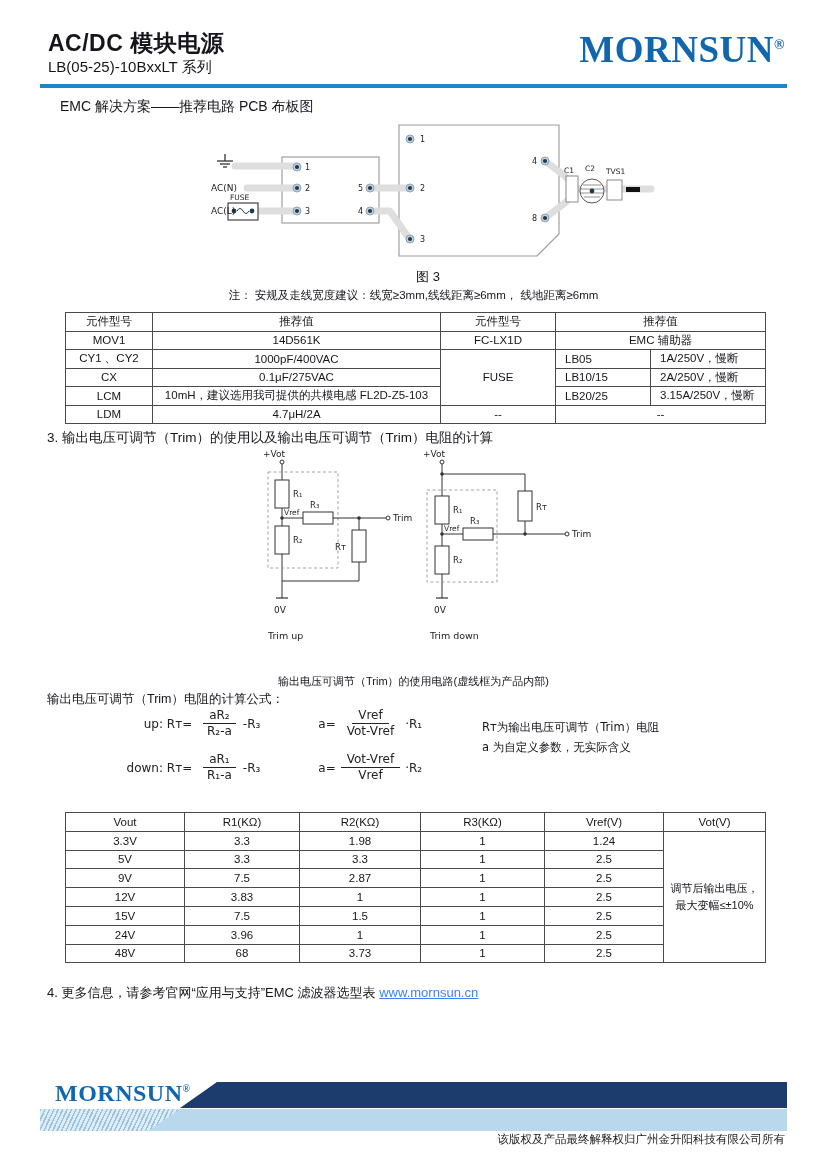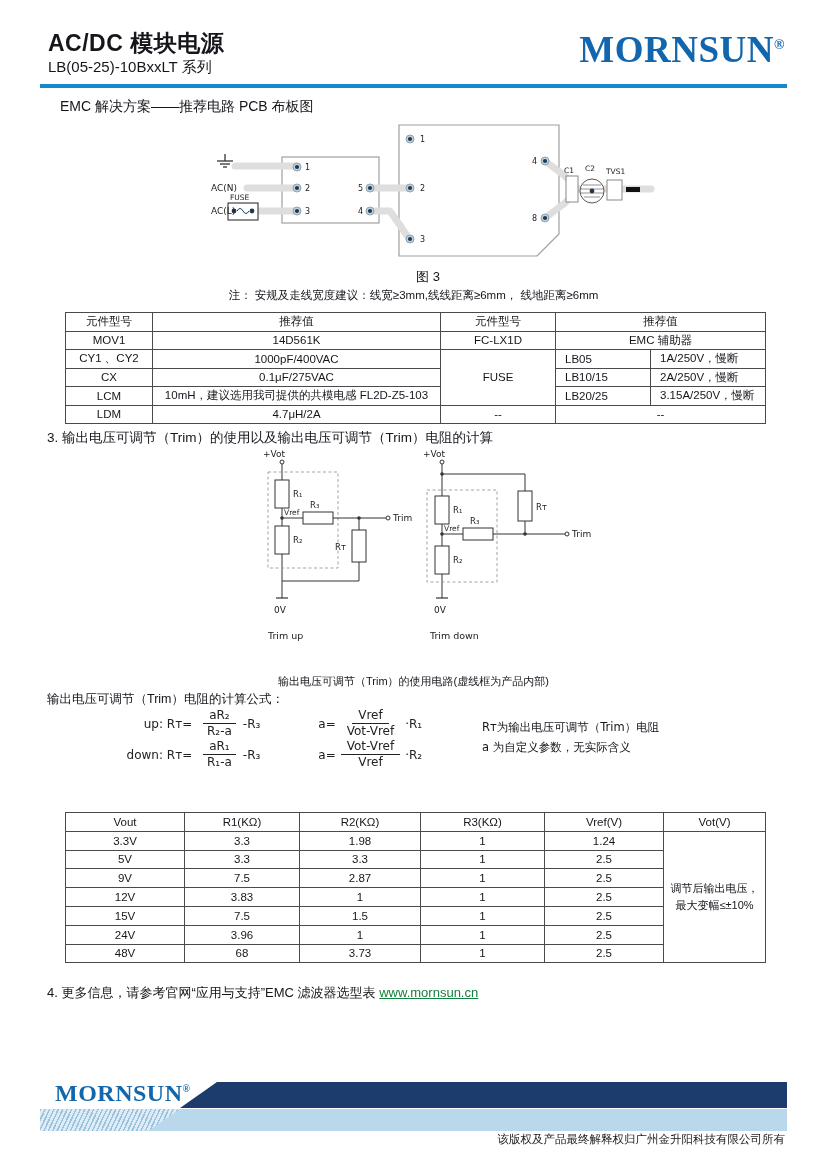--- a/index.html
+++ b/index.html
@@ -35,33 +35,33 @@
   .rtable{left:65px;top:812px;width:700px;}
   .rtable td{height:17.8px;}
   .rtable td.note{white-space:normal;font-size:11px;line-height:1.55;}
 
   .sec3-heading{left:47px;top:429px;font-size:13.5px;}
   .circ-svg1{left:255px;top:446px;}
   .circ-svg2{left:415px;top:446px;}
   .circ-caption{left:278px;top:674px;font-size:11px;}
 
   .formula-heading{left:47px;top:691px;font-size:12.5px;}
-  .formulas{left:104px;top:708px;display:flex;flex-direction:column;
+  .formulas{left:104px;top:708px;display:flex;flex-direction:column;gap:13px;
             font-family:"DejaVu Sans",sans-serif;font-size:12px;color:#222;}
   .frow{display:flex;align-items:center;}
   .flabel{width:92px;text-align:right;white-space:pre;}
   .frac{display:inline-flex;flex-direction:column;align-items:center;margin:0 5px;line-height:1.25;}
   .frac .num{border-bottom:1px solid #222;padding:0 6px;}
   .frac .den{padding:0 6px;}
   .fgap{width:58px;}
   .fnotes{left:482px;top:717px;font-size:11.5px;line-height:20px;
           font-family:"DejaVu Sans",sans-serif;}
 
   .sec4-line{left:47px;top:984px;font-size:13px;}
-  .sec4-line a{color:#15803d;text-decoration:underline;cursor:pointer;}
+  .sec4-line a{color:#3b82f6;text-decoration:underline;cursor:pointer;}
 
   
   .f-logo{left:55px;top:1080px;font-family:"Liberation Serif","DejaVu Serif",serif;
           font-weight:bold;font-size:24px;color:#1266ad;letter-spacing:0.5px;}
   .f-logo sup{font-size:10px;}
   .f-navy{left:40px;top:1082px;width:747px;height:26px;}
   .f-navy .band{position:absolute;left:0;top:0;width:747px;height:26px;background:#1b3c6d;
     -webkit-clip-path:polygon(140px 100%,177px 0,747px 0,747px 100%);
     clip-path:polygon(140px 100%,177px 0,747px 0,747px 100%);}
   .f-navy .txt{position:absolute;right:10px;top:1px;text-align:right;}

